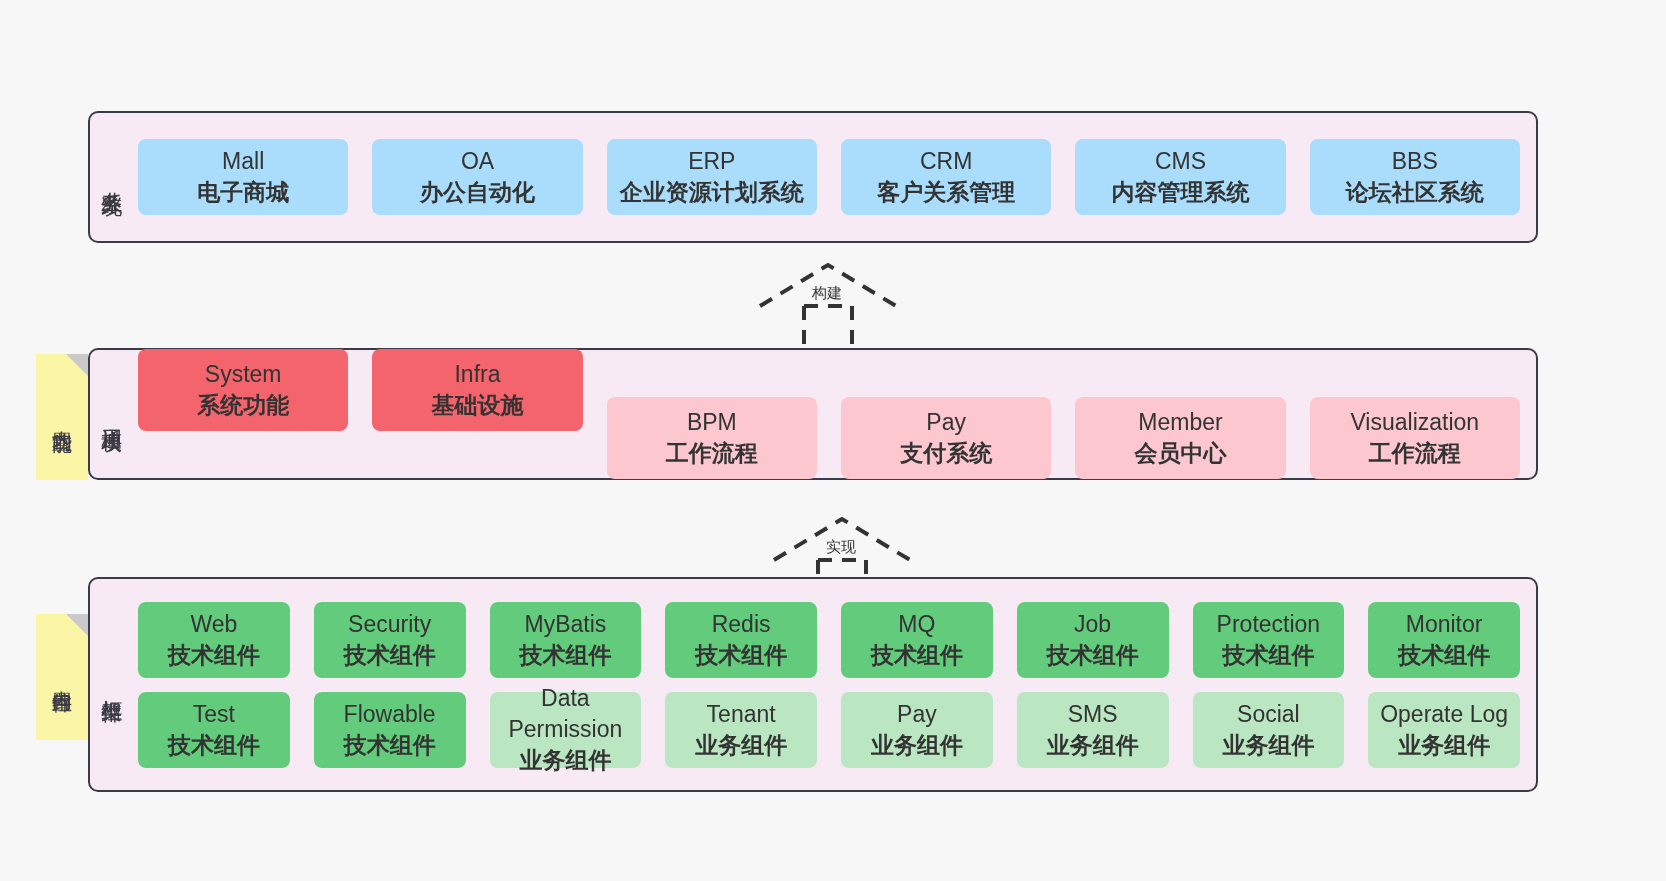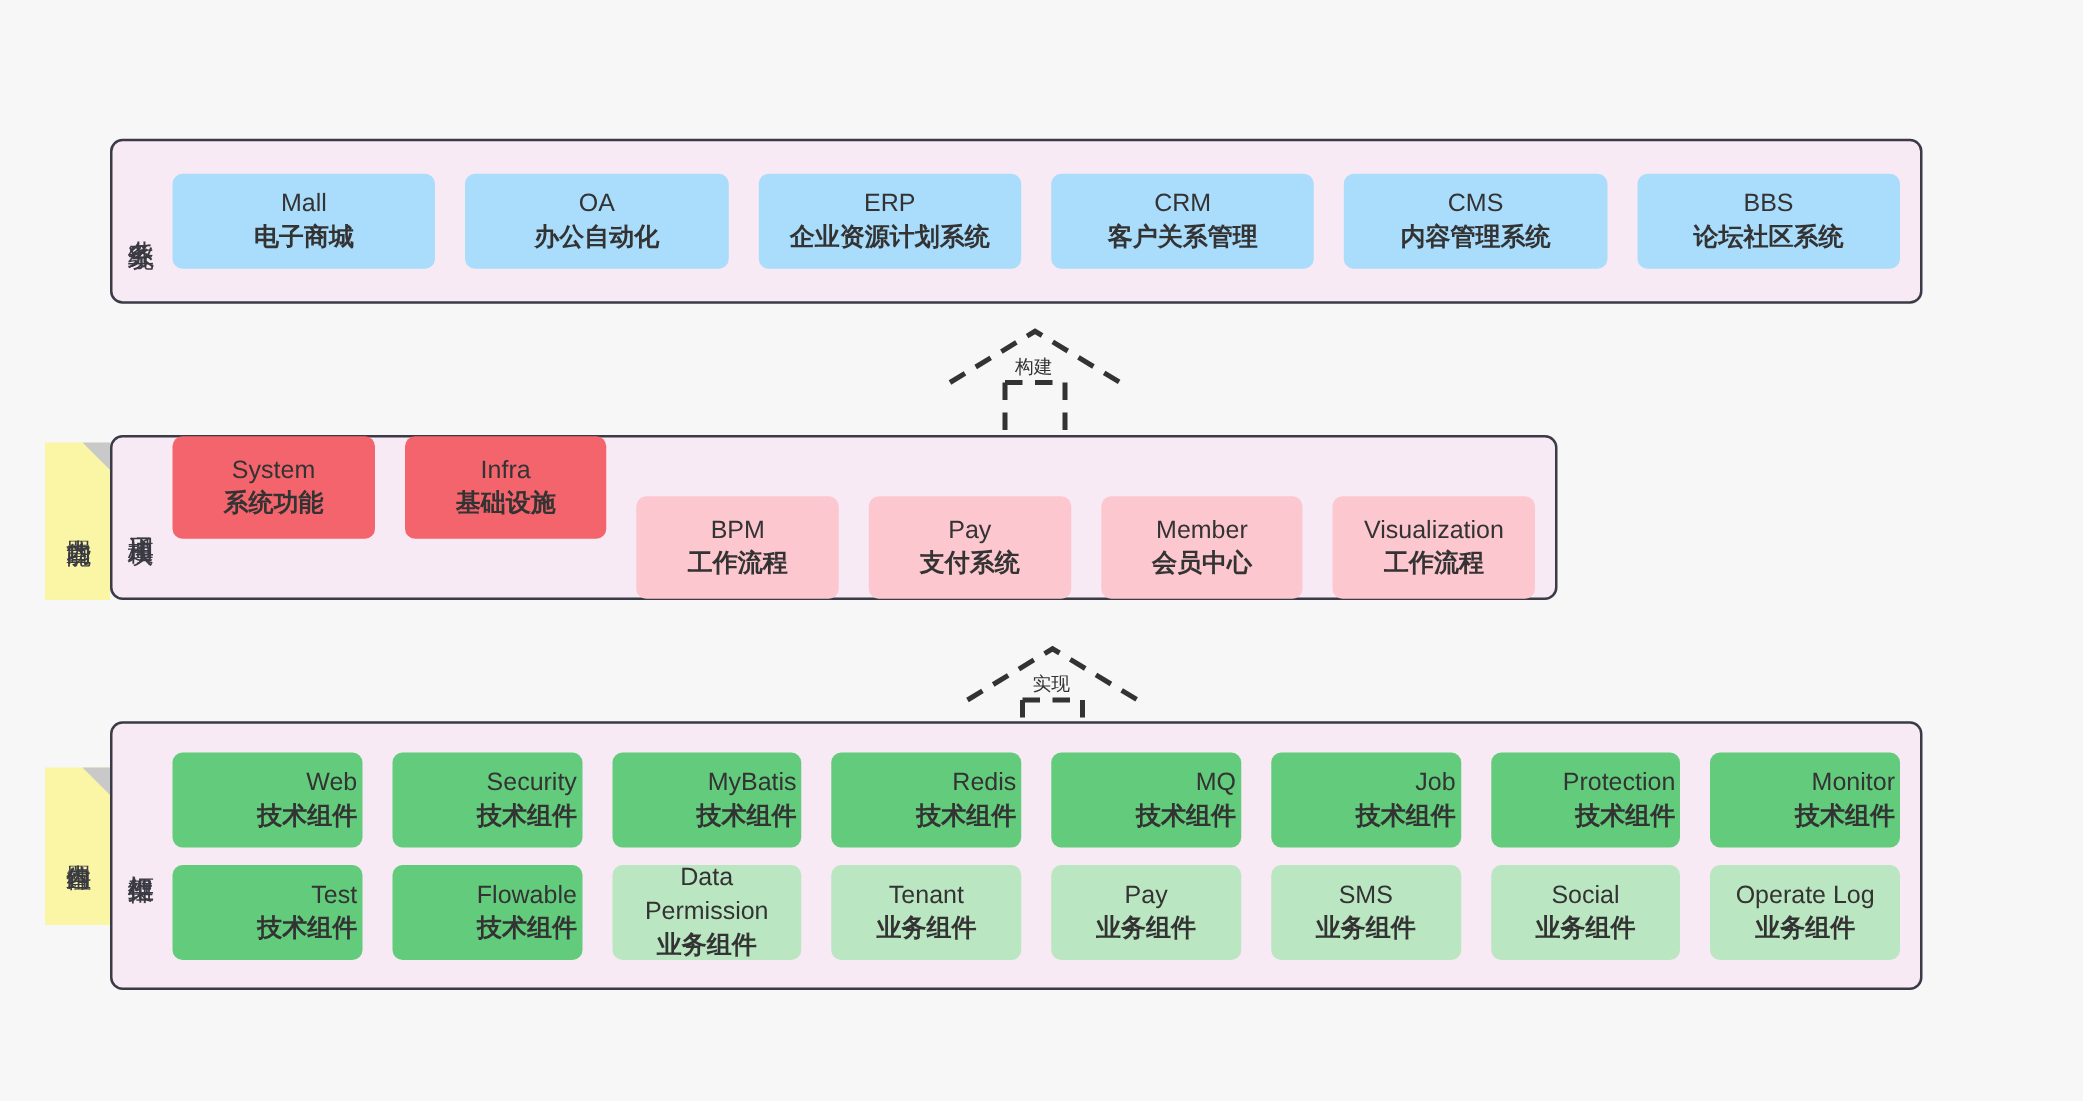--- a/index.html
+++ b/index.html
@@ -58,34 +58,34 @@
 
   
   .card {
     flex: 1 1 0;
     border-radius: 8px;
     display: flex;
     flex-direction: column;
     align-items: center;
     justify-content: center;
     text-align: center;
-    font-size: 20px;
+    font-size: 23px;
     line-height: 1.34;
     color: #333333;
     box-sizing: border-box;
     padding: 6px 4px;
     min-width: 0;
   }
   .card .t { display: block; }
   .card .s { display: block; font-weight: bold; }
 
   .c-blue       { background: #aadcfb; }
   .c-red        { background: #f4646c; }
   .c-pink       { background: #fcc7cf; margin-top: 48px; }
-  .c-green      { background: #63cc7c; align-items: flex-end; }
+  .c-green      { background: #63cc7c; }
   .c-lightgreen { background: #bbe6c2; }
 
   .h-biz  { height: 76px; }
   .h-mod  { height: 82px; }
   .h-comp { height: 76px; }
 
   
   .note {
     position: absolute;
     background: #fbf6a6;
@@ -167,21 +167,21 @@
     <path d="M 46 44 L 46 82 M 94 44 L 94 82 M 46 44 L 94 44" fill="none" stroke="#333333" stroke-width="4" stroke-dasharray="14 10"></path>
   </svg>
   <div class="arrow-label" style="left:54px; top:22px;">构建</div>
 </div>
 
 <div class="note" style="left:36px; top:354px; width:52px; height:126px;">
   <span class="fold"></span>
   <span>内置功能</span>
 </div>
 
-<div class="layer" id="layer-modules" style="left:88px; top:348px; width:1158px; height:132px;">
+<div class="layer" id="layer-modules" style="left:88px; top:348px; width:1450px; height:132px;">
   <div class="layer-title">通用模块</div>
   <div class="layer-body">
     <div class="row" id="modules-row">
         <div class="card c-red h-mod">
           <span class="t">System</span>
           <span class="s">系统功能</span>
         </div>
         <div class="card c-red h-mod">
           <span class="t">Infra</span>
           <span class="s">基础设施</span>

